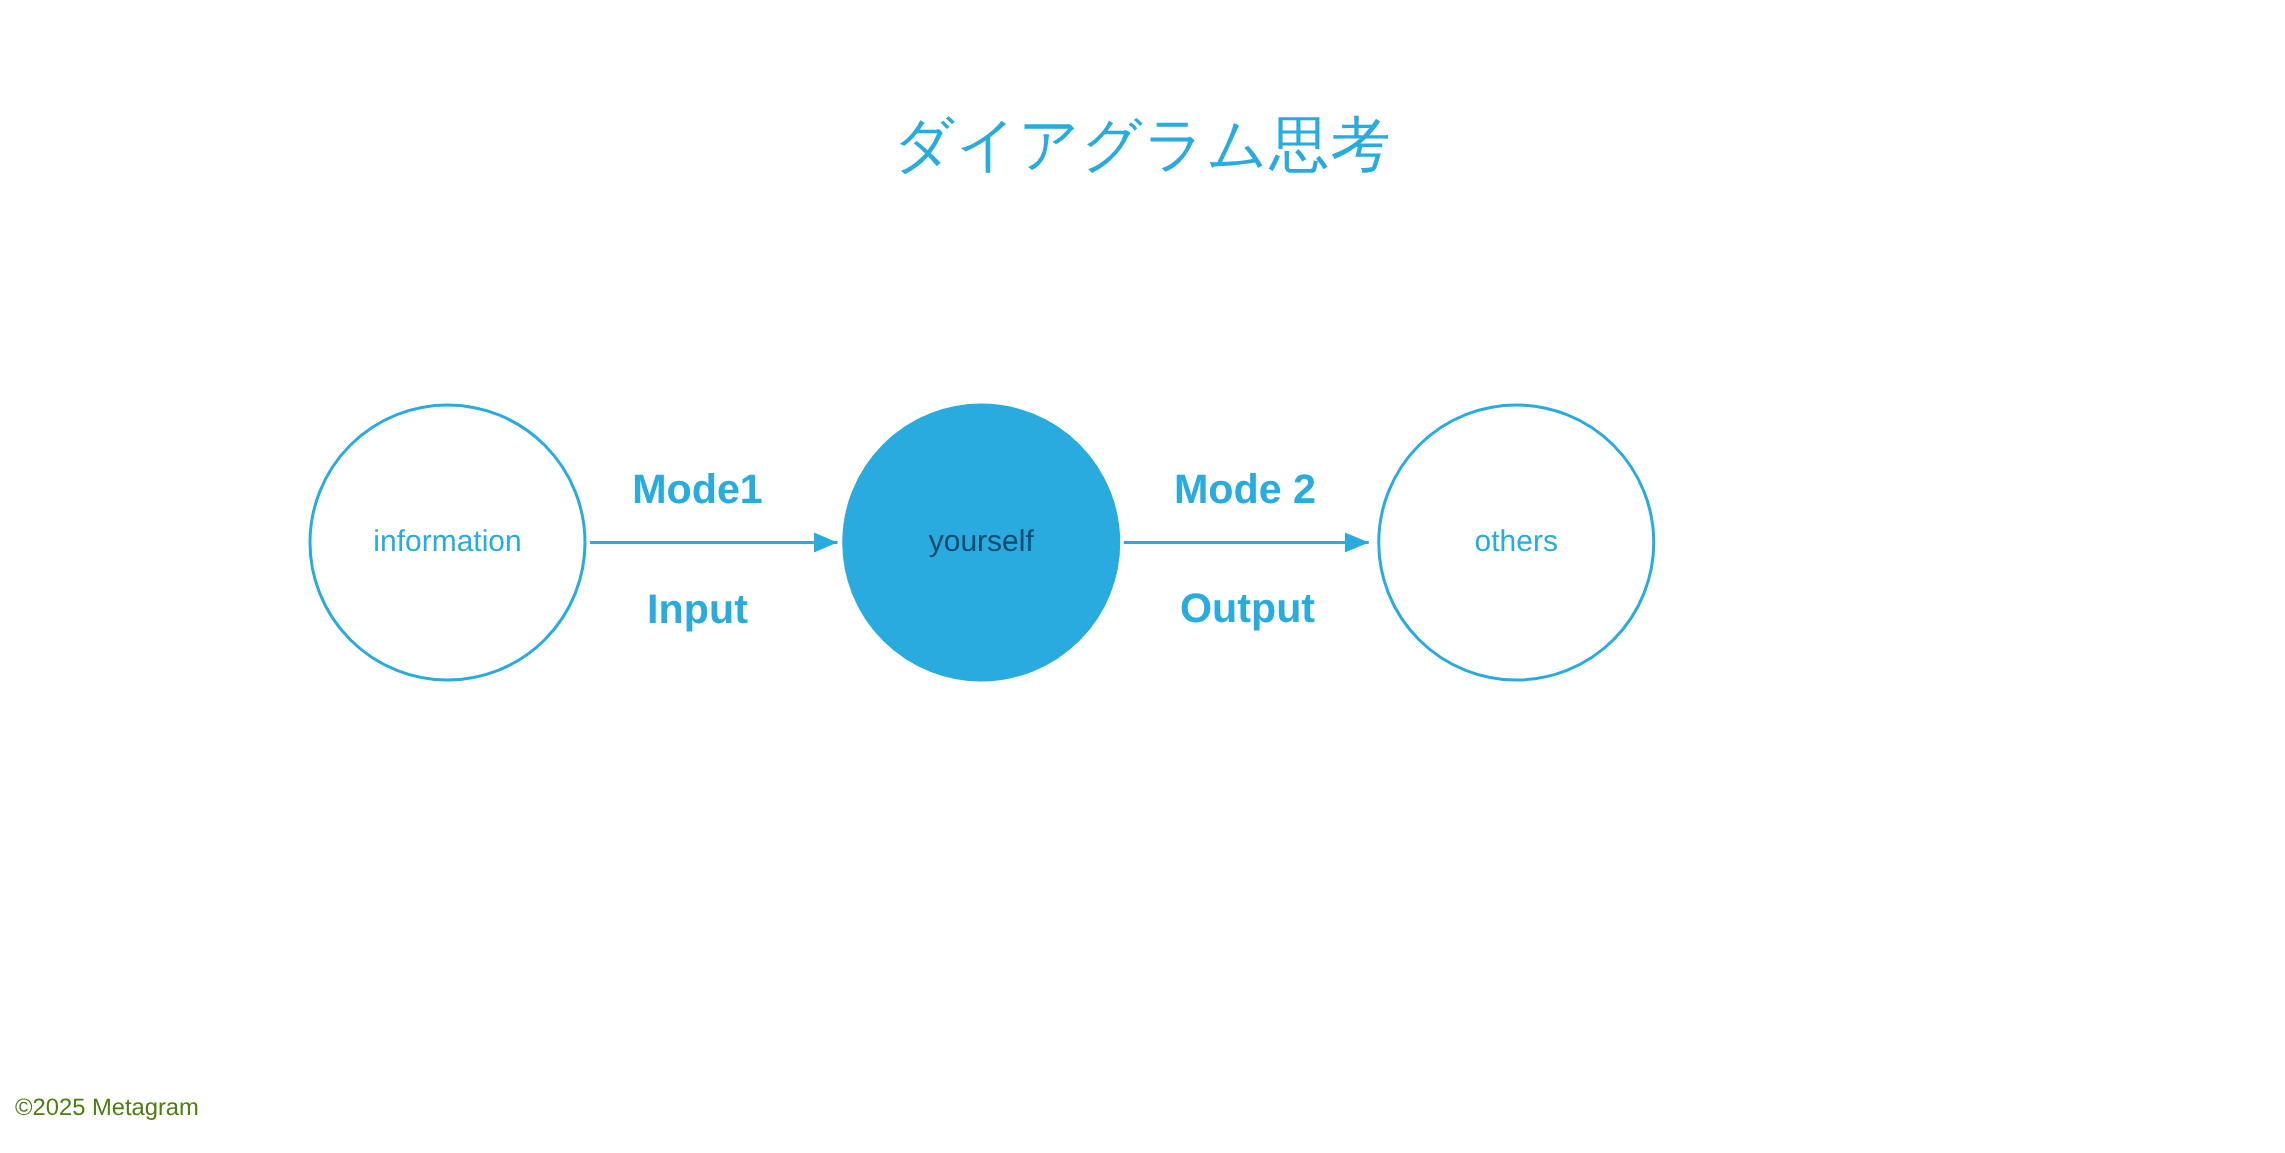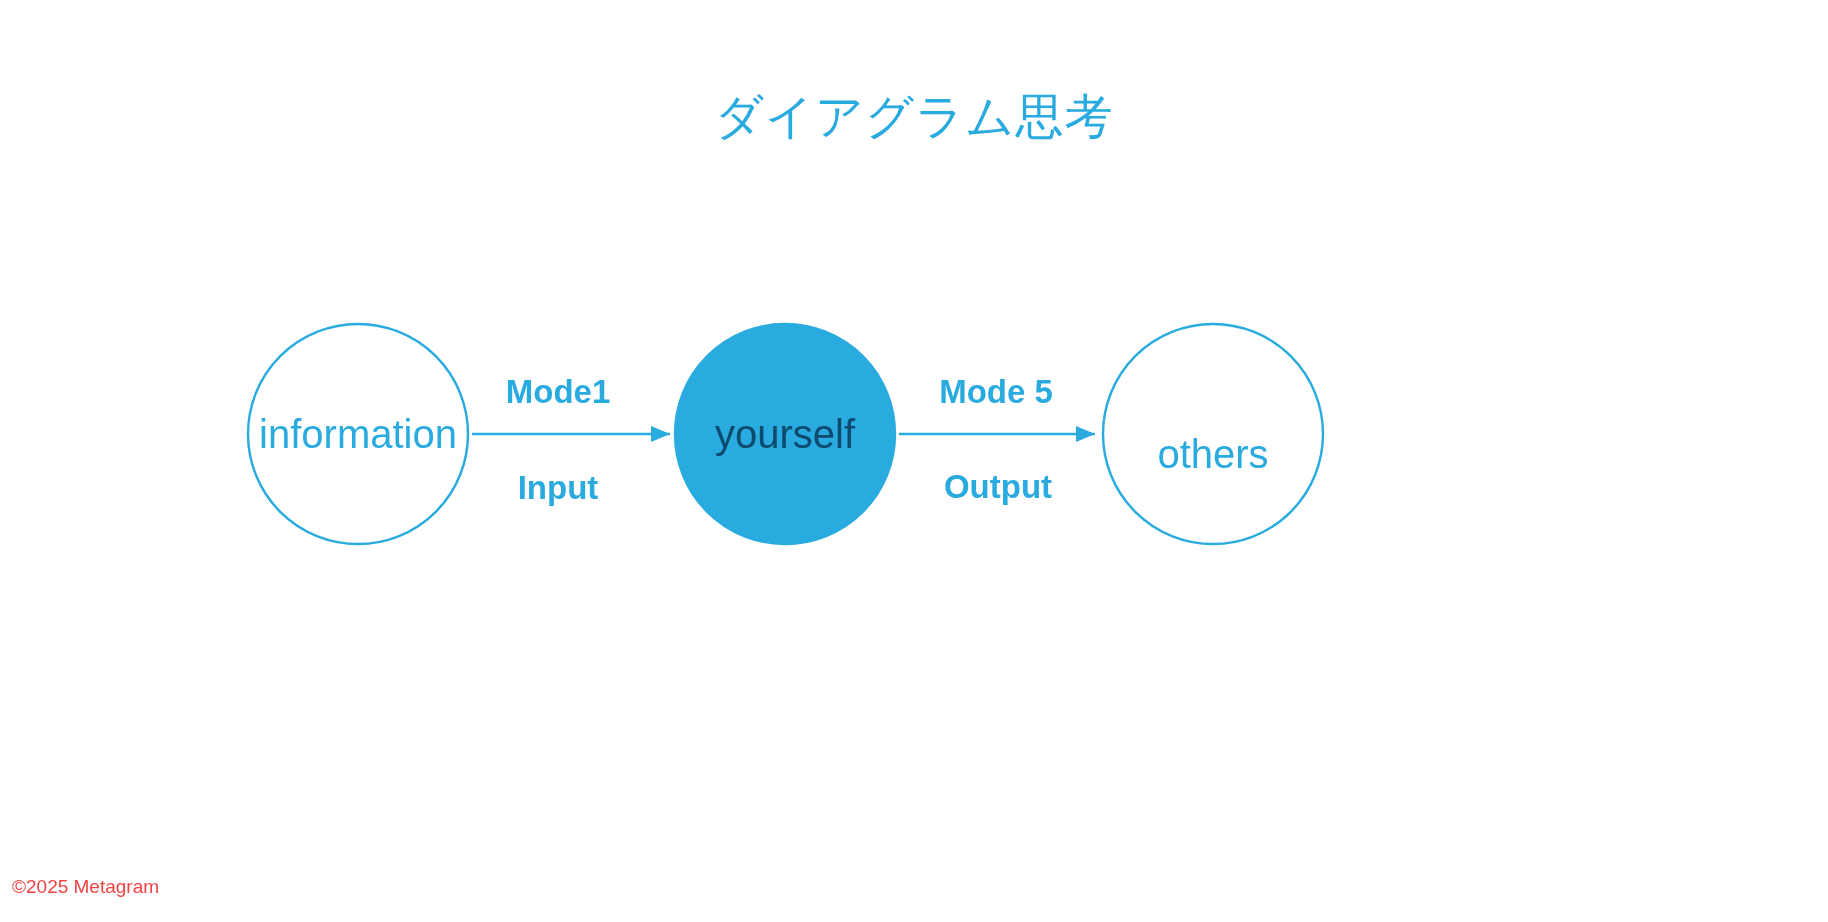--- a/index.html
+++ b/index.html
@@ -34,21 +34,21 @@
   .canvas {
     position: absolute;
     top: 0;
     left: 0;
     width: 1828px;
     height: 922px;
   }
   .node-label {
     position: absolute;
     text-align: right;
-    font-size: 40px;
+    font-size: 24px;
     font-weight: 400;
     line-height: 1;
     white-space: nowrap;
     transform: translate(-50%, -50%);
   }
   .node-label.outlined {
     color: #29abdf;
   }
   .node-label.filled {
     color: #0c4a6e;
@@ -61,21 +61,21 @@
     color: #29abdf;
     line-height: 1;
     white-space: nowrap;
     transform: translate(-50%, -50%);
   }
   .footer {
     position: absolute;
     left: 12px;
     bottom: 26px;
     font-size: 19px;
-    color: #ef4444;
+    color: #4d7c0f;
     line-height: 1;
     white-space: nowrap;
   }
 </style>
 </head>
 <body>
 
 <div class="slide">
 
   <div class="title">ダイアグラム思考</div>
@@ -95,25 +95,25 @@
 
     <circle cx="785" cy="434" r="110" fill="#29abdf" stroke="#29abdf" stroke-width="2.4"></circle>
 
     <circle cx="1213" cy="434" r="110" fill="#ffffff" stroke="#29abdf" stroke-width="2.4"></circle>
   </svg>
 
   <div class="node-label outlined" style="left:358px; top:434px;">information</div>
 
   <div class="node-label filled" style="left:785px; top:434px;">yourself</div>
 
-  <div class="node-label outlined" style="left:1213px; top:454px;">others</div>
+  <div class="node-label outlined" style="left:1213px; top:434px;">others</div>
 
   <div class="edge-label" style="left:558px; top:391px;">Mode1</div>
 
   <div class="edge-label" style="left:558px; top:471px;margin-top:16px;">Input</div>
 
-  <div class="edge-label" style="left:996px; top:391px;">Mode 5</div>
+  <div class="edge-label" style="left:996px; top:391px;">Mode 2</div>
 
   <div class="edge-label" style="left:998px; top:486px;">Output</div>
 
   <div class="footer">©2025 Metagram</div>
 
 </div>
 
 </body></html>

